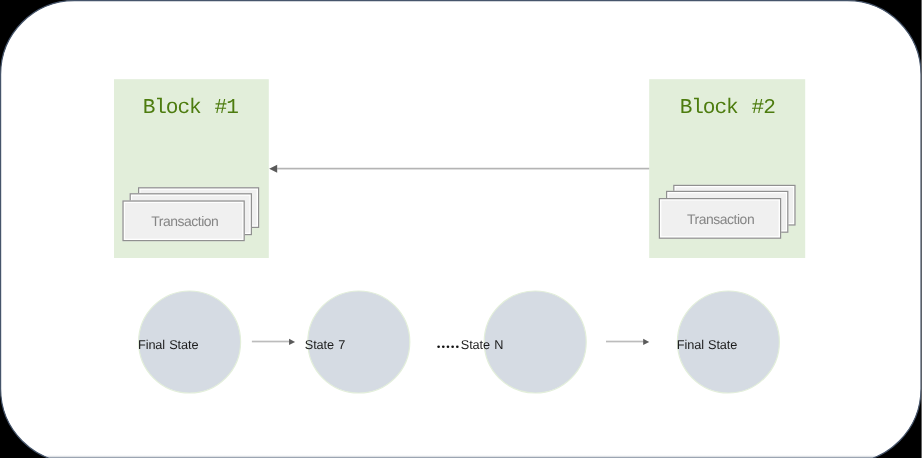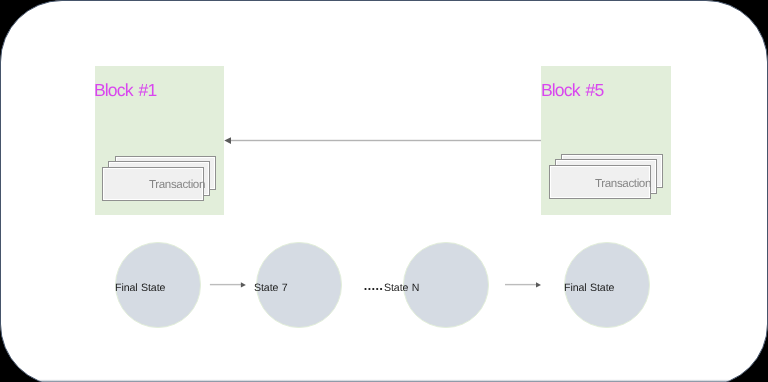--- a/index.html
+++ b/index.html
@@ -8,25 +8,25 @@
        font-family:"Liberation Sans",sans-serif;
        -webkit-font-smoothing:antialiased;text-rendering:geometricPrecision;}
   #stage{position:relative;width:768px;height:382px;}
   .blocktitle,.txlabel,.clabel{will-change:transform;}
   #canvas-frame{position:absolute;left:0px;top:0px;width:768px;height:386px;
         background:#fff;border:1.5px solid #46556b;border-radius:62px;box-sizing:border-box;
         overflow:hidden;}
   #canvas-bottom-edge{position:absolute;left:0;bottom:3.0px;width:100%;height:3px;
         background:linear-gradient(to bottom,rgba(130,142,158,0) 0%,rgba(130,142,158,0.12) 40%,rgba(130,142,158,0.85) 78%,rgba(130,142,158,1) 100%);}
   .block{position:absolute;background:#e2eeda;}
-  .blocktitle{position:absolute;color:#d946ef;font-size:17.6px;
-        line-height:1;letter-spacing:-0.9px;word-spacing:2px;}
+  .blocktitle{position:absolute;text-align:center;color:#4d7c0f;font-size:17.6px;
+        line-height:1;letter-spacing:-0.9px;word-spacing:2px;font-family:Liberation Mono, monospace;}
   .txcard{position:absolute;border:1px solid #909090;box-sizing:border-box;
         background:#f0f0f0;box-shadow:inset 0 0 0 1.1px #ffffff;}
-  .txlabel{position:absolute;color:#858585;font-size:11.6px;text-align:right;
+  .txlabel{position:absolute;color:#858585;font-size:11.6px;text-align:center;
         line-height:1;letter-spacing:-0.38px;}
   .circle{position:absolute;border-radius:50%;background:#d5dbe3;
         border:1px solid #e2eeda;box-sizing:border-box;}
   .clabel{position:absolute;text-align:left;color:#1c1c1c;font-size:10.6px;
         line-height:1;letter-spacing:-0.08px;word-spacing:0.6px;}
   #vector-layer{position:absolute;left:0;top:0;}
 </style>
 </head>
 <body>
 
@@ -37,21 +37,21 @@
   </div>
 
   <div class="block" style="left:95px;top:66px;width:129px;height:149px;"></div>
   <div class="blocktitle" style="left:94.0px;top:82.4px;width:129px;">Block #1</div>
   <div class="txcard" style="left:114.7px;top:155.7px;width:101.5px;height:34.2px;"></div>
   <div class="txcard" style="left:108.45px;top:161.4px;width:101.5px;height:34.2px;"></div>
   <div class="txcard" style="left:102.2px;top:167.1px;width:101.5px;height:34.2px;"></div>
   <div class="txlabel" style="left:102.7px;top:178.6px;width:102px;">Transaction</div>
 
   <div class="block" style="left:541px;top:66px;width:130px;height:149px;"></div>
-  <div class="blocktitle" style="left:540.7px;top:82.4px;width:130px;">Block #5</div>
+  <div class="blocktitle" style="left:540.7px;top:82.4px;width:130px;">Block #2</div>
   <div class="txcard" style="left:561.2px;top:153.6px;width:101.5px;height:34.2px;"></div>
   <div class="txcard" style="left:555.3px;top:159.4px;width:101.5px;height:34.2px;"></div>
   <div class="txcard" style="left:549.3px;top:165.3px;width:101.5px;height:34.2px;"></div>
   <div class="txlabel" style="left:550.3px;top:177.6px;width:101px;">Transaction</div>
 
   <div class="circle" style="left:114.5px;top:241.5px;width:86px;height:86px;"></div>
   <div class="clabel" style="left:114.5px;top:283.2px;width:86px;">Final State</div>
 
   <div class="circle" style="left:255.5px;top:241.5px;width:86px;height:86px;"></div>
   <div class="clabel" style="left:254.2px;top:283.2px;width:86px;">State 7</div>

